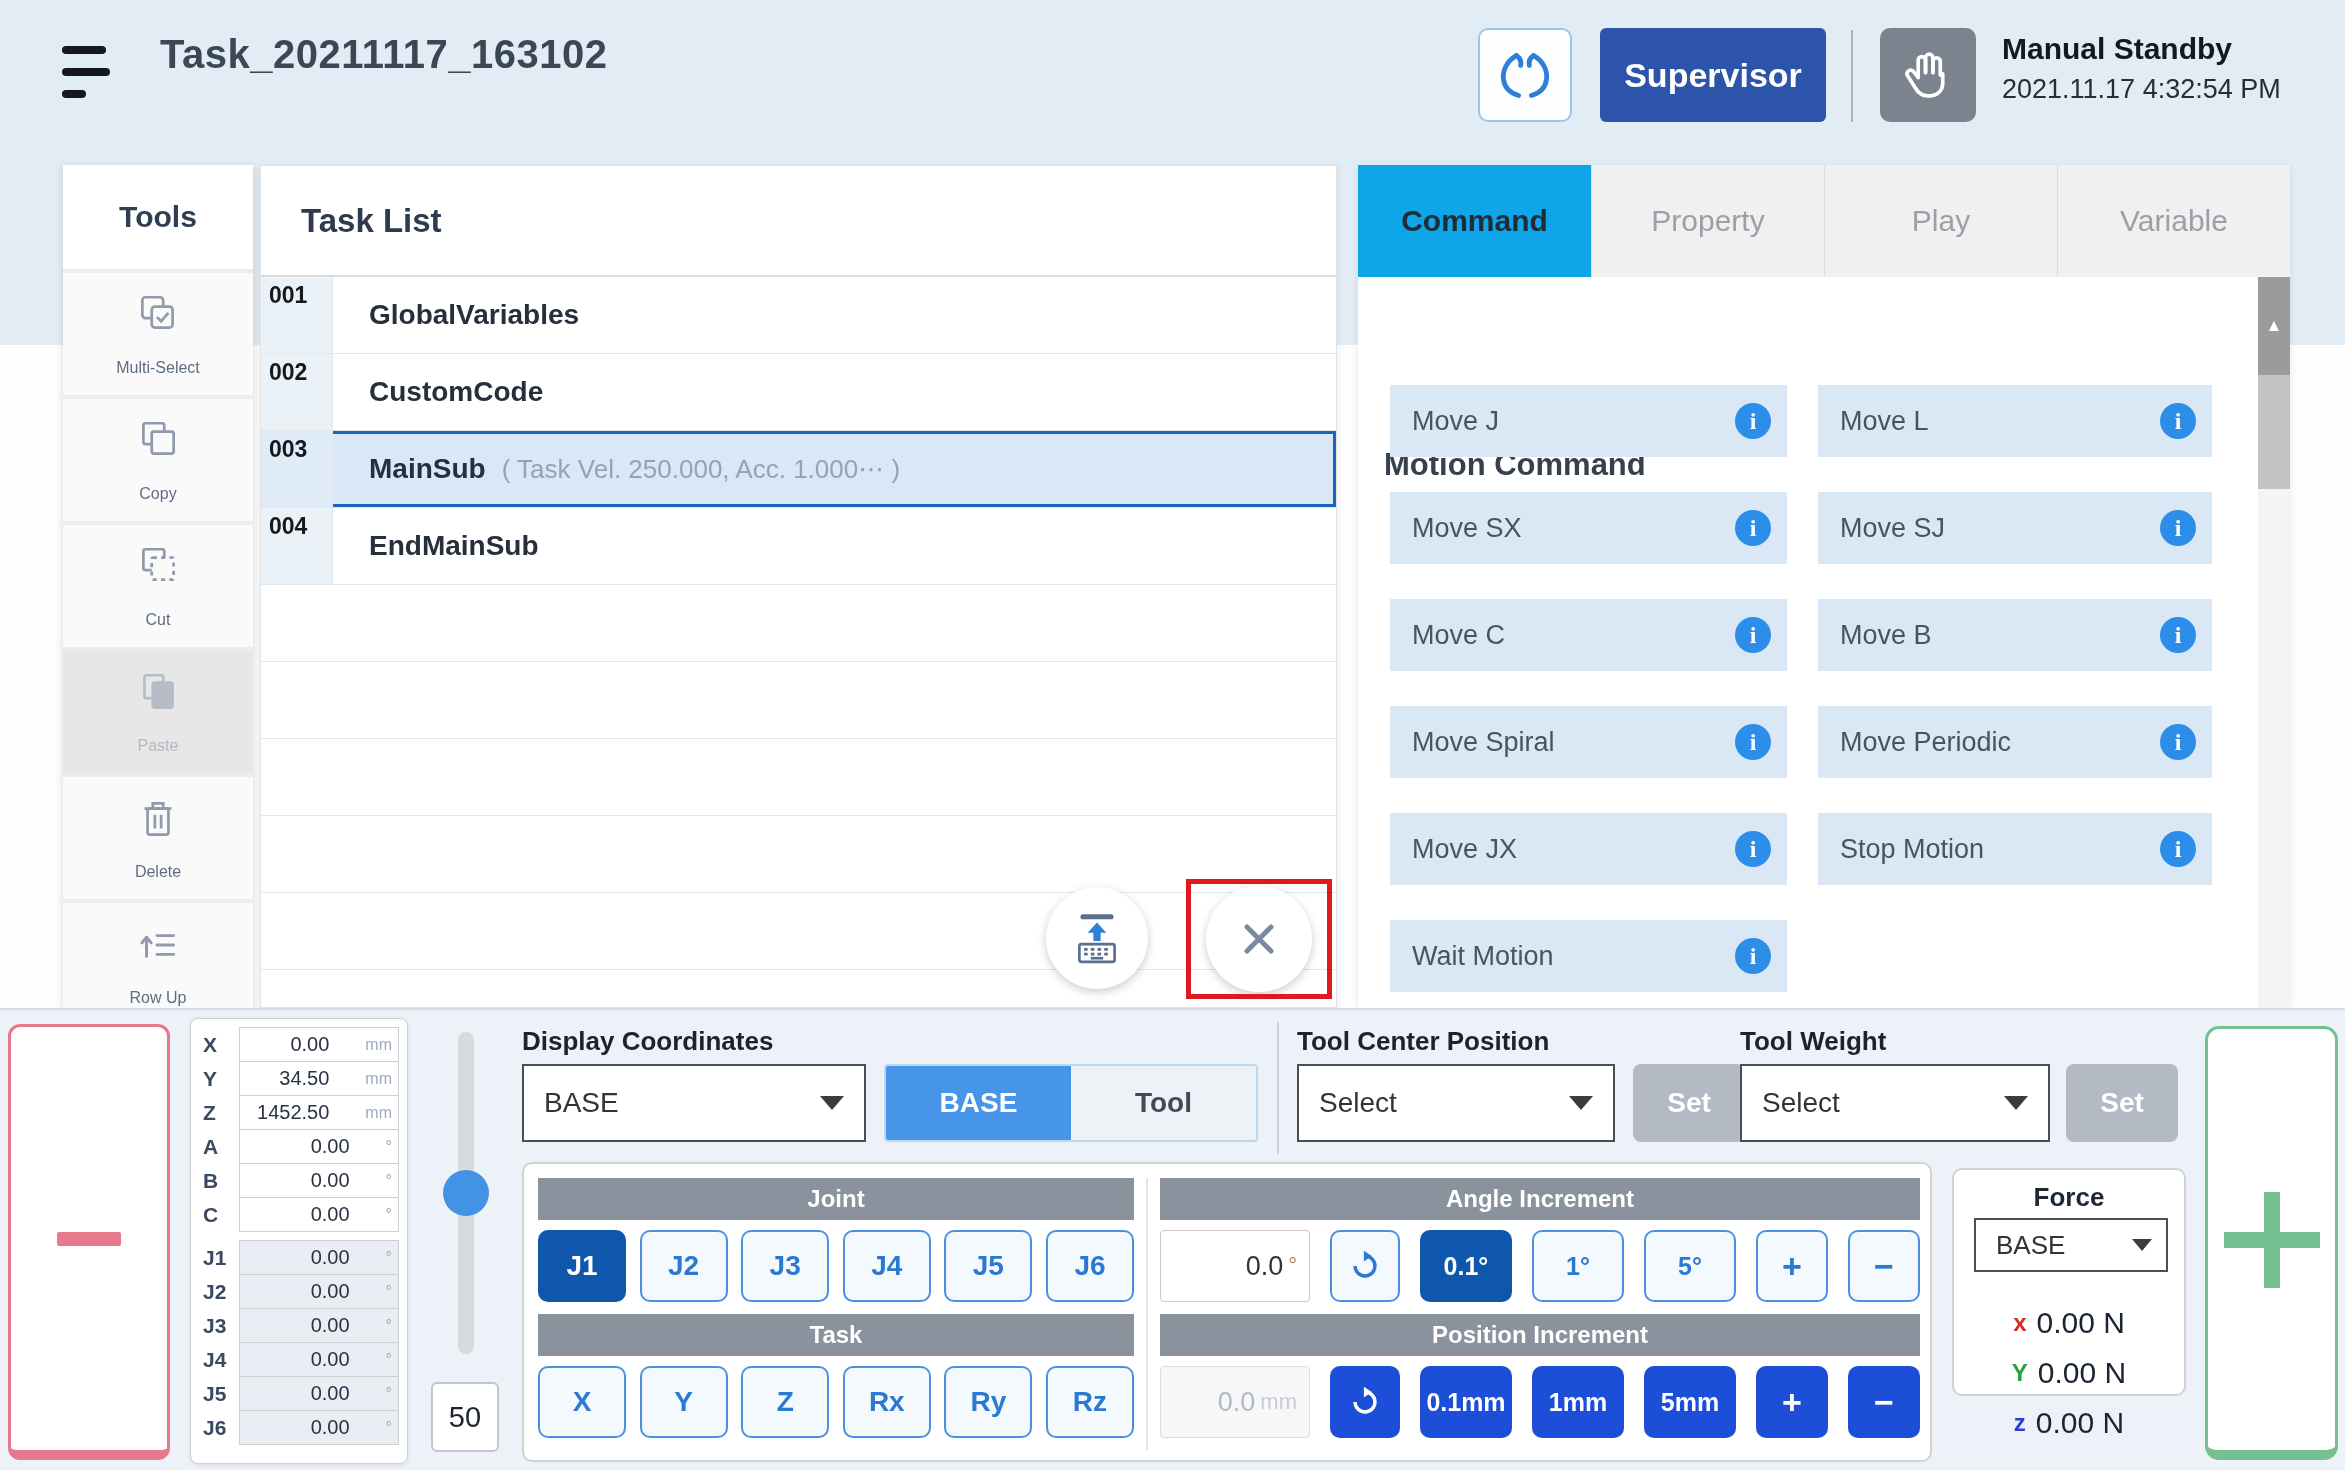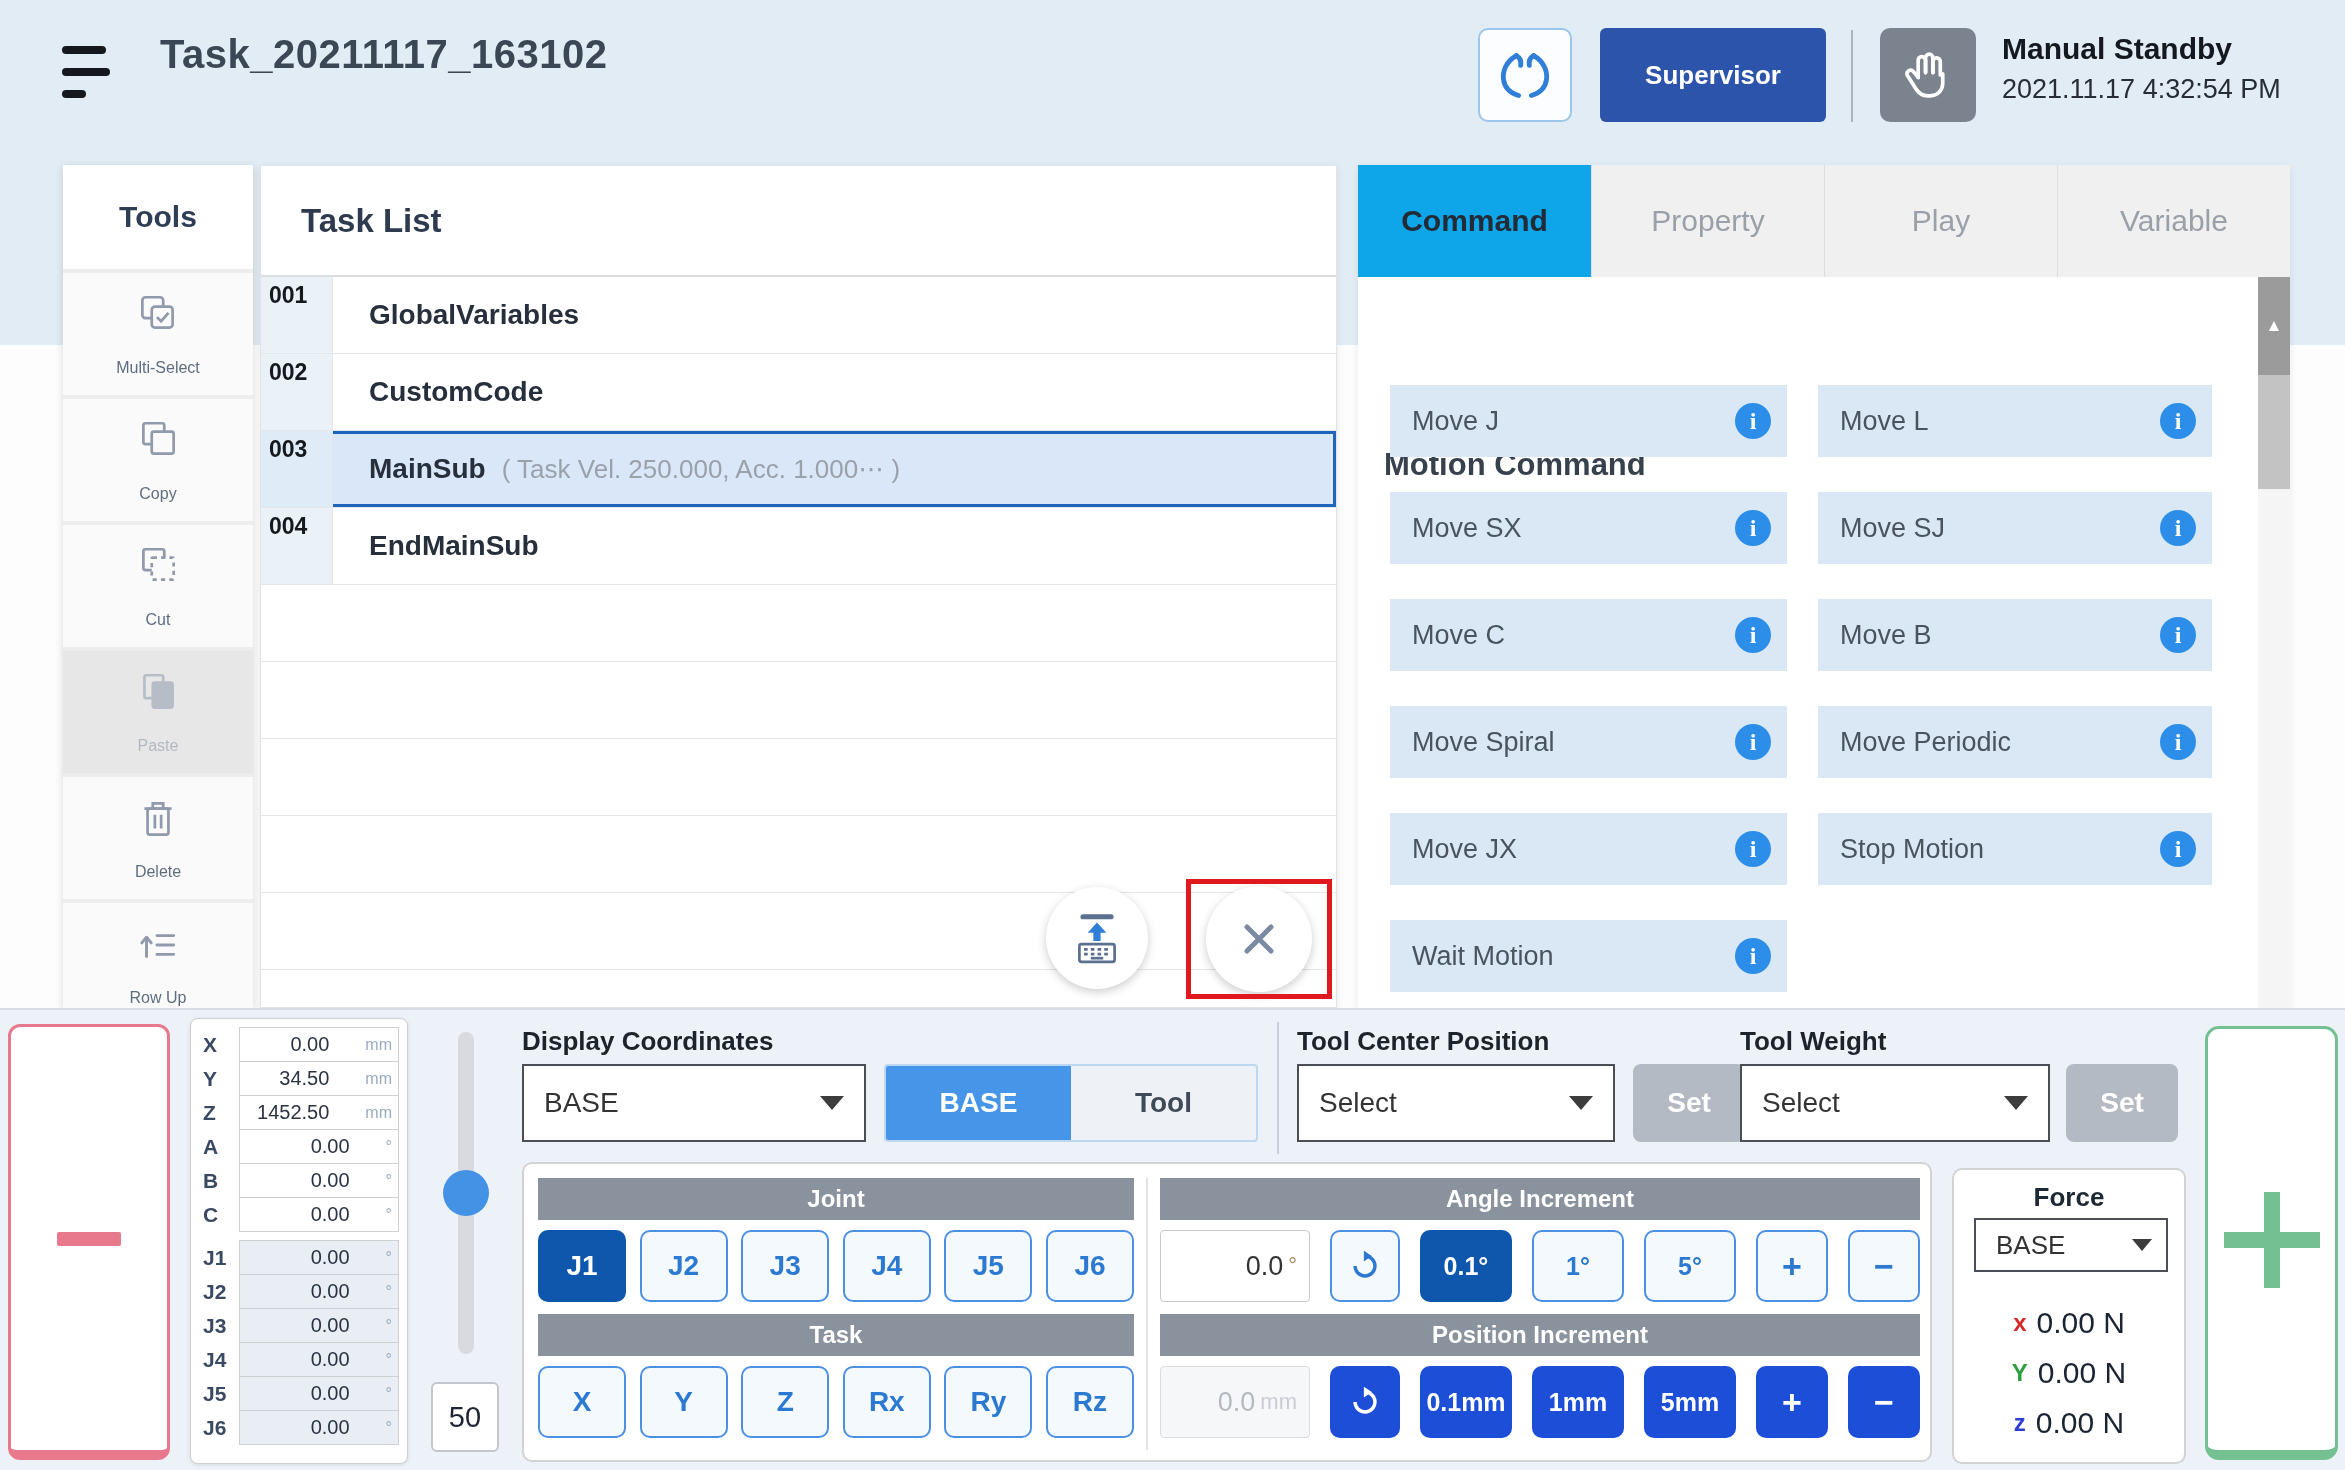--- a/index.html
+++ b/index.html
@@ -9,21 +9,21 @@
   .band { position:absolute; left:0; top:0; width:2345px; height:345px; background:#e2ecf4; }
 
   
   .hamburger { position:absolute; left:62px; top:46px; width:52px; height:60px; cursor:pointer; }
   .hamburger .bar { height:8px; background:#15181c; border-radius:4px; margin-bottom:14px; }
   .hamburger .b1 { width:44px; } .hamburger .b2 { width:48px; } .hamburger .b3 { width:24px; }
   .title { position:absolute; left:160px; top:32px; font-size:40px; font-weight:bold; color:#3c4756; letter-spacing:.5px; }
   .gripper-btn { position:absolute; left:1478px; top:28px; width:94px; height:94px; background:#fbfdff;
     border:2px solid #9cc6ec; border-radius:10px; display:flex; align-items:center; justify-content:center; }
   .supervisor-btn { position:absolute; left:1600px; top:28px; width:226px; height:94px; background:#2d54ab;
-    border-radius:6px; color:#fff; font-weight:bold; font-size:26px; display:flex; align-items:center; justify-content:center; }
+    border-radius:6px; color:#fff; font-weight:bold; font-size:34px; display:flex; align-items:center; justify-content:center; }
   .hdr-divider { position:absolute; left:1851px; top:30px; width:2px; height:92px; background:#a9b4bf; }
   .hand-tile { position:absolute; left:1880px; top:28px; width:96px; height:94px; background:#7b838e;
     border-radius:10px; display:flex; align-items:center; justify-content:center; }
   .status { position:absolute; left:2002px; top:32px; }
   .status .st-title { font-size:30px; font-weight:bold; color:#14191f; }
   .status .st-time { font-size:27px; color:#272d35; margin-top:8px; }
 
   
   .tools { position:absolute; left:63px; top:165px; width:190px; height:843px; background:#ededed;
     box-shadow:0 2px 8px rgba(0,0,0,.15); overflow:hidden; }
@@ -136,21 +136,21 @@
   .inc-input .iunit { color:#a58a5f; font-size:22px; margin-left:5px; }
   .inc-input.disabled { background:#f6f7f9; color:#b5b9c0; border-color:#dcdcdc; }
   .inc-input.disabled .iunit { color:#c8ccd2; }
   .rot-btn { width:70px; border-radius:10px; display:flex; align-items:center; justify-content:center; cursor:pointer; }
   .rot-blue { border:2px solid #4b90e2; background:#f4f9fe; }
   .preset { width:92px; height:72px; font-size:25px; }
   .pm { width:72px; height:72px; font-size:34px; }
   .graybtn { background:#1d4ed8; border:none; color:#fff; font-weight:bold; border-radius:10px;
     display:flex; align-items:center; justify-content:center; }
 
-  .force-card { position:absolute; left:1952px; top:158px; width:234px; height:296px; background:#fff;
+  .force-card { position:absolute; left:1952px; top:158px; width:234px; height:228px; background:#fff;
     border:2px solid #d2d2d2; border-radius:10px; }
   .force-title { margin-top:12px; text-align:center; font-size:26px; font-weight:bold; color:#1d2835; }
   .force-select { left:20px; top:48px !important; width:194px; height:54px; border-width:2px; }
   .force-select .sval { font-size:26px; }
   .force-select .caret { border-left-width:10px; border-right-width:10px; border-top-width:12px; right:14px; }
   .farow { position:absolute; left:0; width:100%; height:42px; display:flex; align-items:center; justify-content:center; }
   .fa0 { top:132px; } .fa1 { top:182px; } .fa2 { top:232px; }
   .faxis { font-size:24px; font-weight:bold; margin-right:10px; }
   .fx { color:#d42a2a; } .fy { color:#2f9e41; } .fz { color:#2b3fd4; }
   .fval { font-size:30px; color:#1a2433; }

